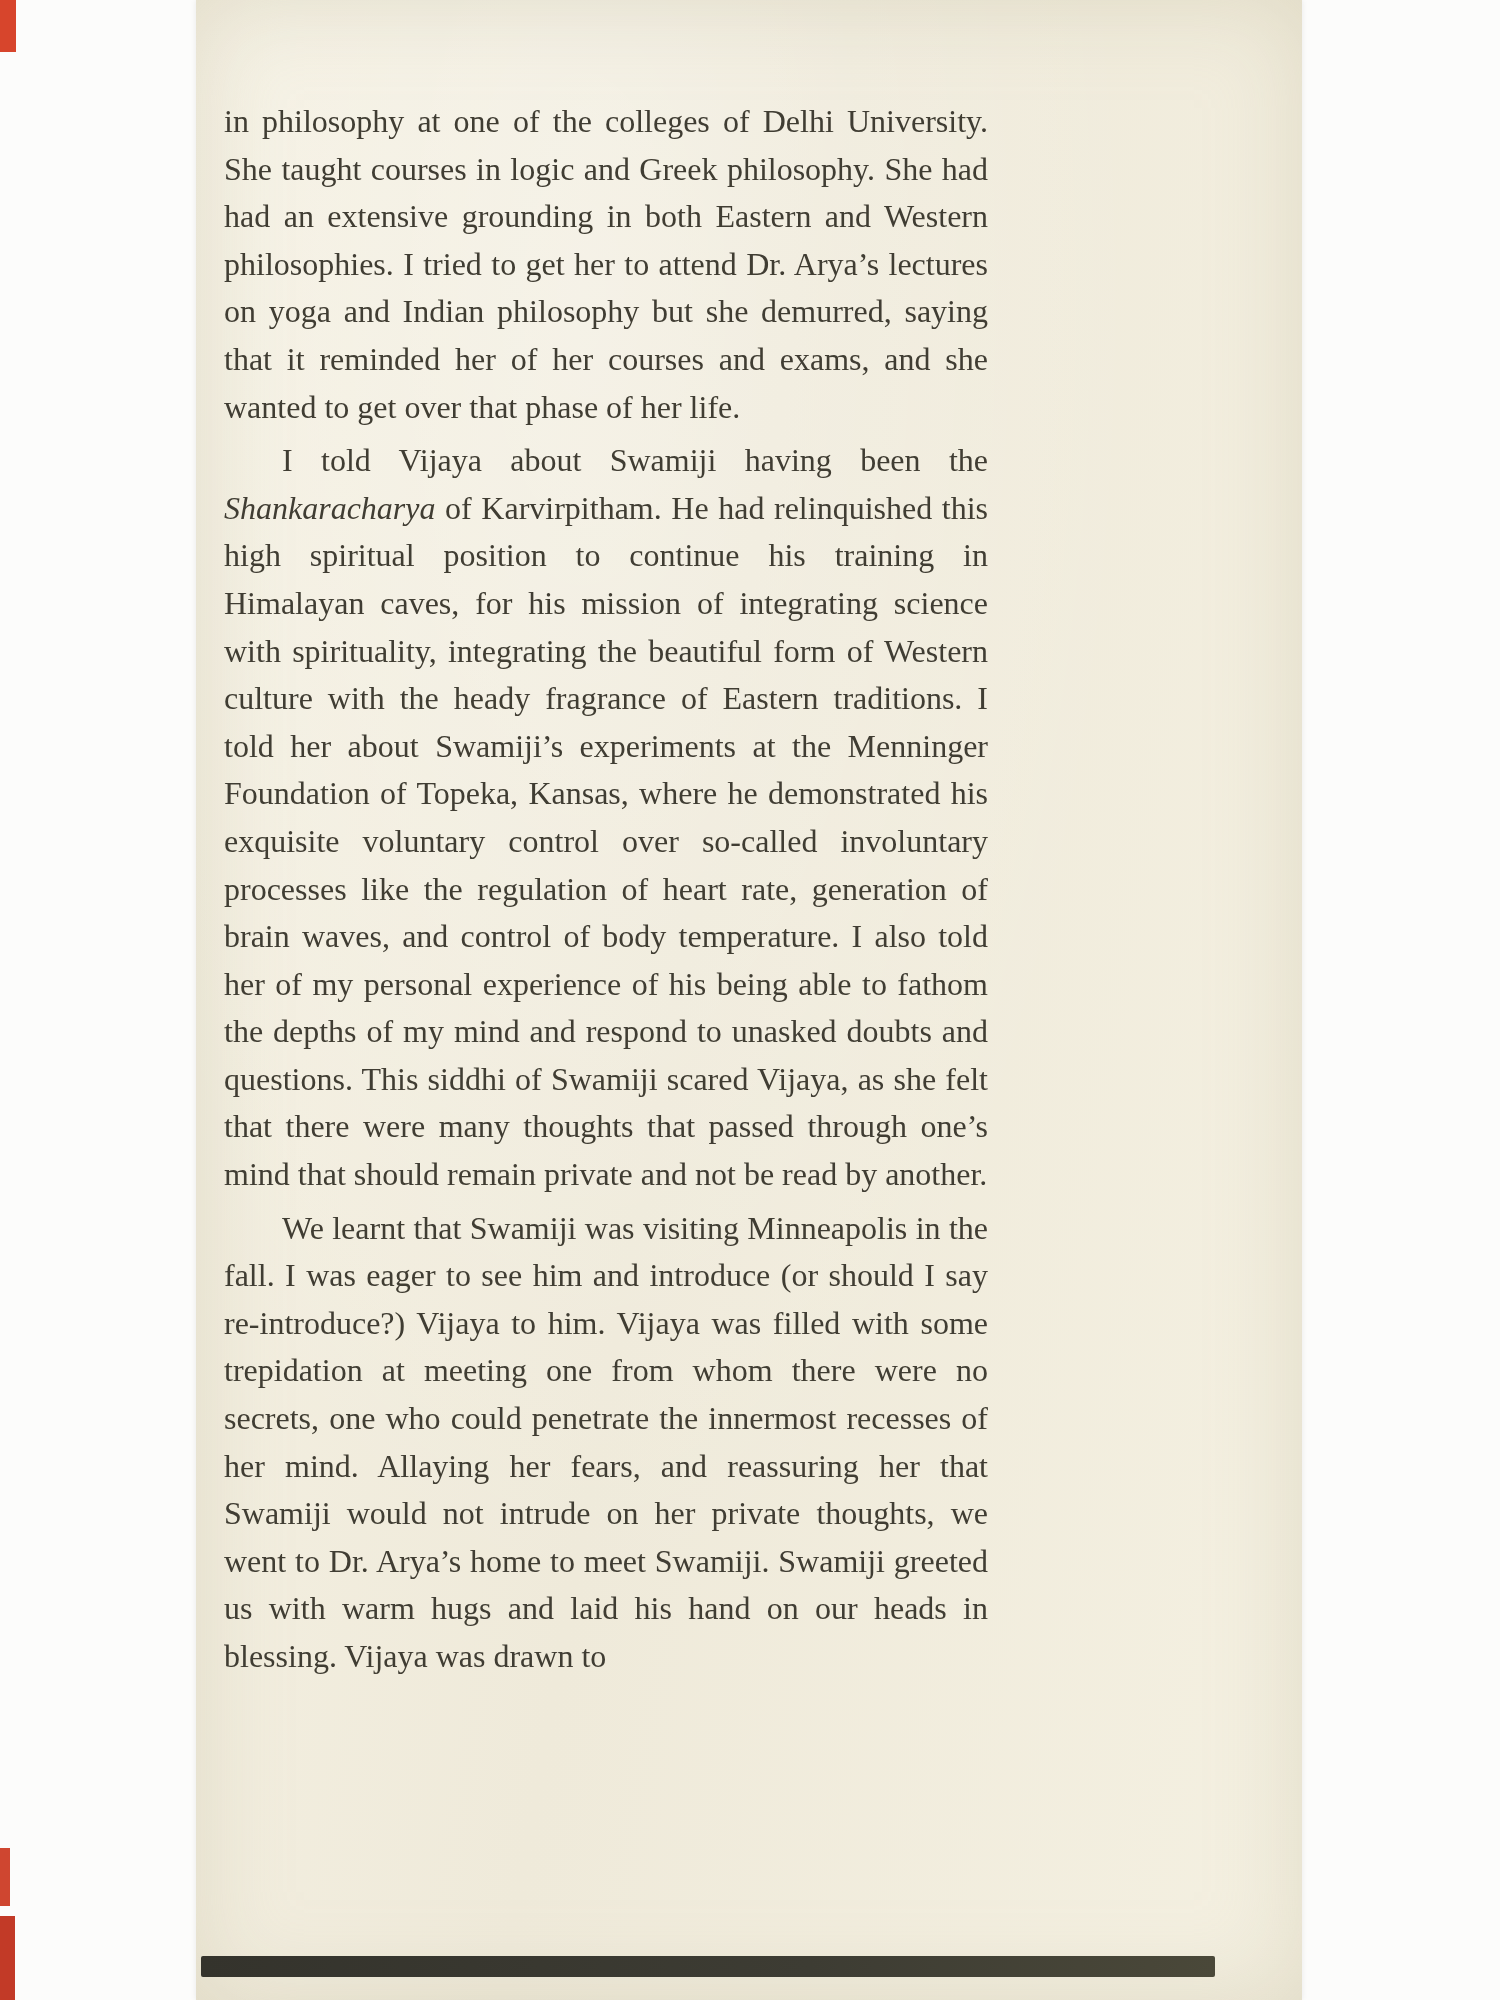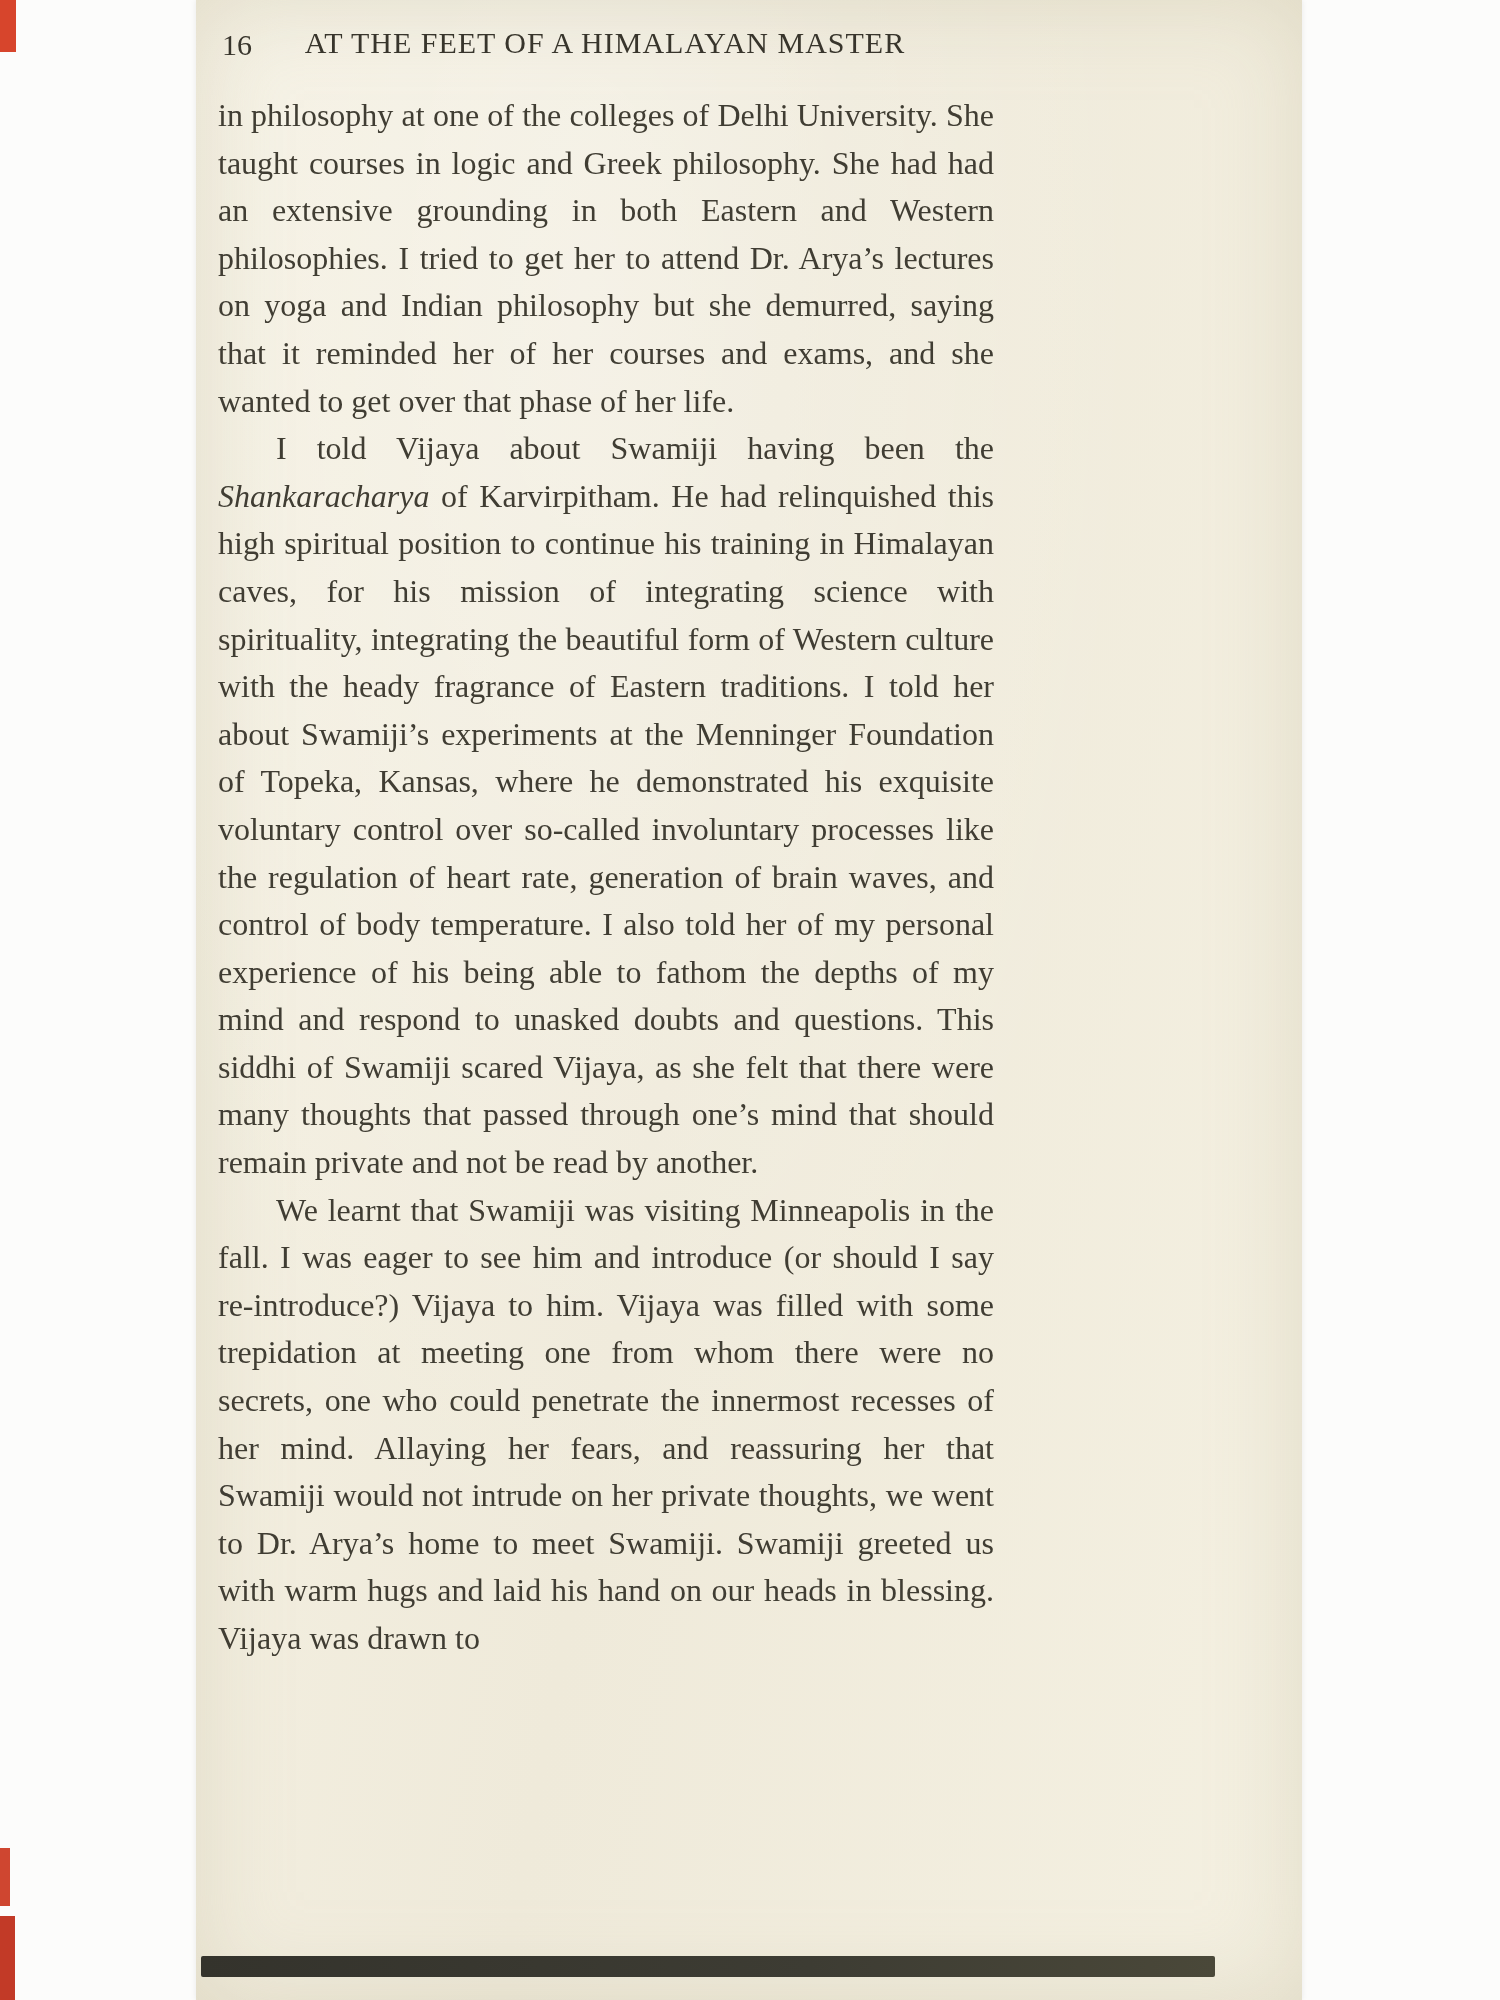--- a/index.html
+++ b/index.html
@@ -51,21 +51,21 @@
   .body-text {
     position: absolute;
     left: 22px;
     top: 92px;
     width: 776px;
     font-size: 32px;
     line-height: 47.6px;
     color: #403d33;
     text-align: justify;
   }
-  .body-text p { margin: 0; }
+  .body-text p { margin: 6px; }
   .body-text p.indent { text-indent: 58px; }
   .body-text em { }
 
   
   .red-strip {
     position: absolute;
     background: #d7452c;
   }
   .red-top    { left: 0; top: 0;      width: 16px; height: 52px; }
   .red-mid    { left: 0; top: 1848px; width: 10px; height: 58px; background: #cf4630; }
@@ -86,24 +86,20 @@
 <body>
 
 <div>
 
   <div class="red-strip red-top"></div>
   <div class="red-strip red-mid"></div>
   <div class="red-strip red-bottom"></div>
 
   <div class="page">
 
-    <div class="header">
-      <span class="page-num">16</span>
-      <span class="running-title">AT THE FEET OF A HIMALAYAN MASTER</span>
-    </div>
 
     <div class="body-text">
         <p><span>in philosophy at one of the colleges of Delhi University. She taught courses in logic and Greek philosophy. She had had an extensive grounding in both Eastern and Western philosophies. I tried to get her to attend Dr. Arya’s lectures on yoga and Indian philosophy but she demurred, saying that it reminded her of her courses and exams, and she wanted to get over that phase of her life.</span></p>
         <p class="indent"><span>I told Vijaya about Swamiji having been the </span><em>Shankaracharya</em><span> of Karvirpitham. He had relinquished this high spiritual position to continue his training in Himalayan caves, for his mission of integrating science with spirituality, integrating the beautiful form of Western culture with the heady fragrance of Eastern traditions. I told her about Swamiji’s experiments at the Menninger Foundation of Topeka, Kansas, where he demonstrated his exquisite voluntary control over so-called involuntary processes like the regulation of heart rate, generation of brain waves, and control of body temperature. I also told her of my personal experience of his being able to fathom the depths of my mind and respond to unasked doubts and questions. This siddhi of Swamiji scared Vijaya, as she felt that there were many thoughts that passed through one’s mind that should remain private and not be read by another.</span></p>
         <p class="indent"><span>We learnt that Swamiji was visiting Minneapolis in the fall. I was eager to see him and introduce (or should I say re-introduce?) Vijaya to him. Vijaya was filled with some trepidation at meeting one from whom there were no secrets, one who could penetrate the innermost recesses of her mind. Allaying her fears, and reassuring her that Swamiji would not intrude on her private thoughts, we went to Dr. Arya’s home to meet Swamiji. Swamiji greeted us with warm hugs and laid his hand on our heads in blessing. Vijaya was drawn to</span></p>
       </div>
 
     <div class="bottom-band"></div>
 
   </div>

